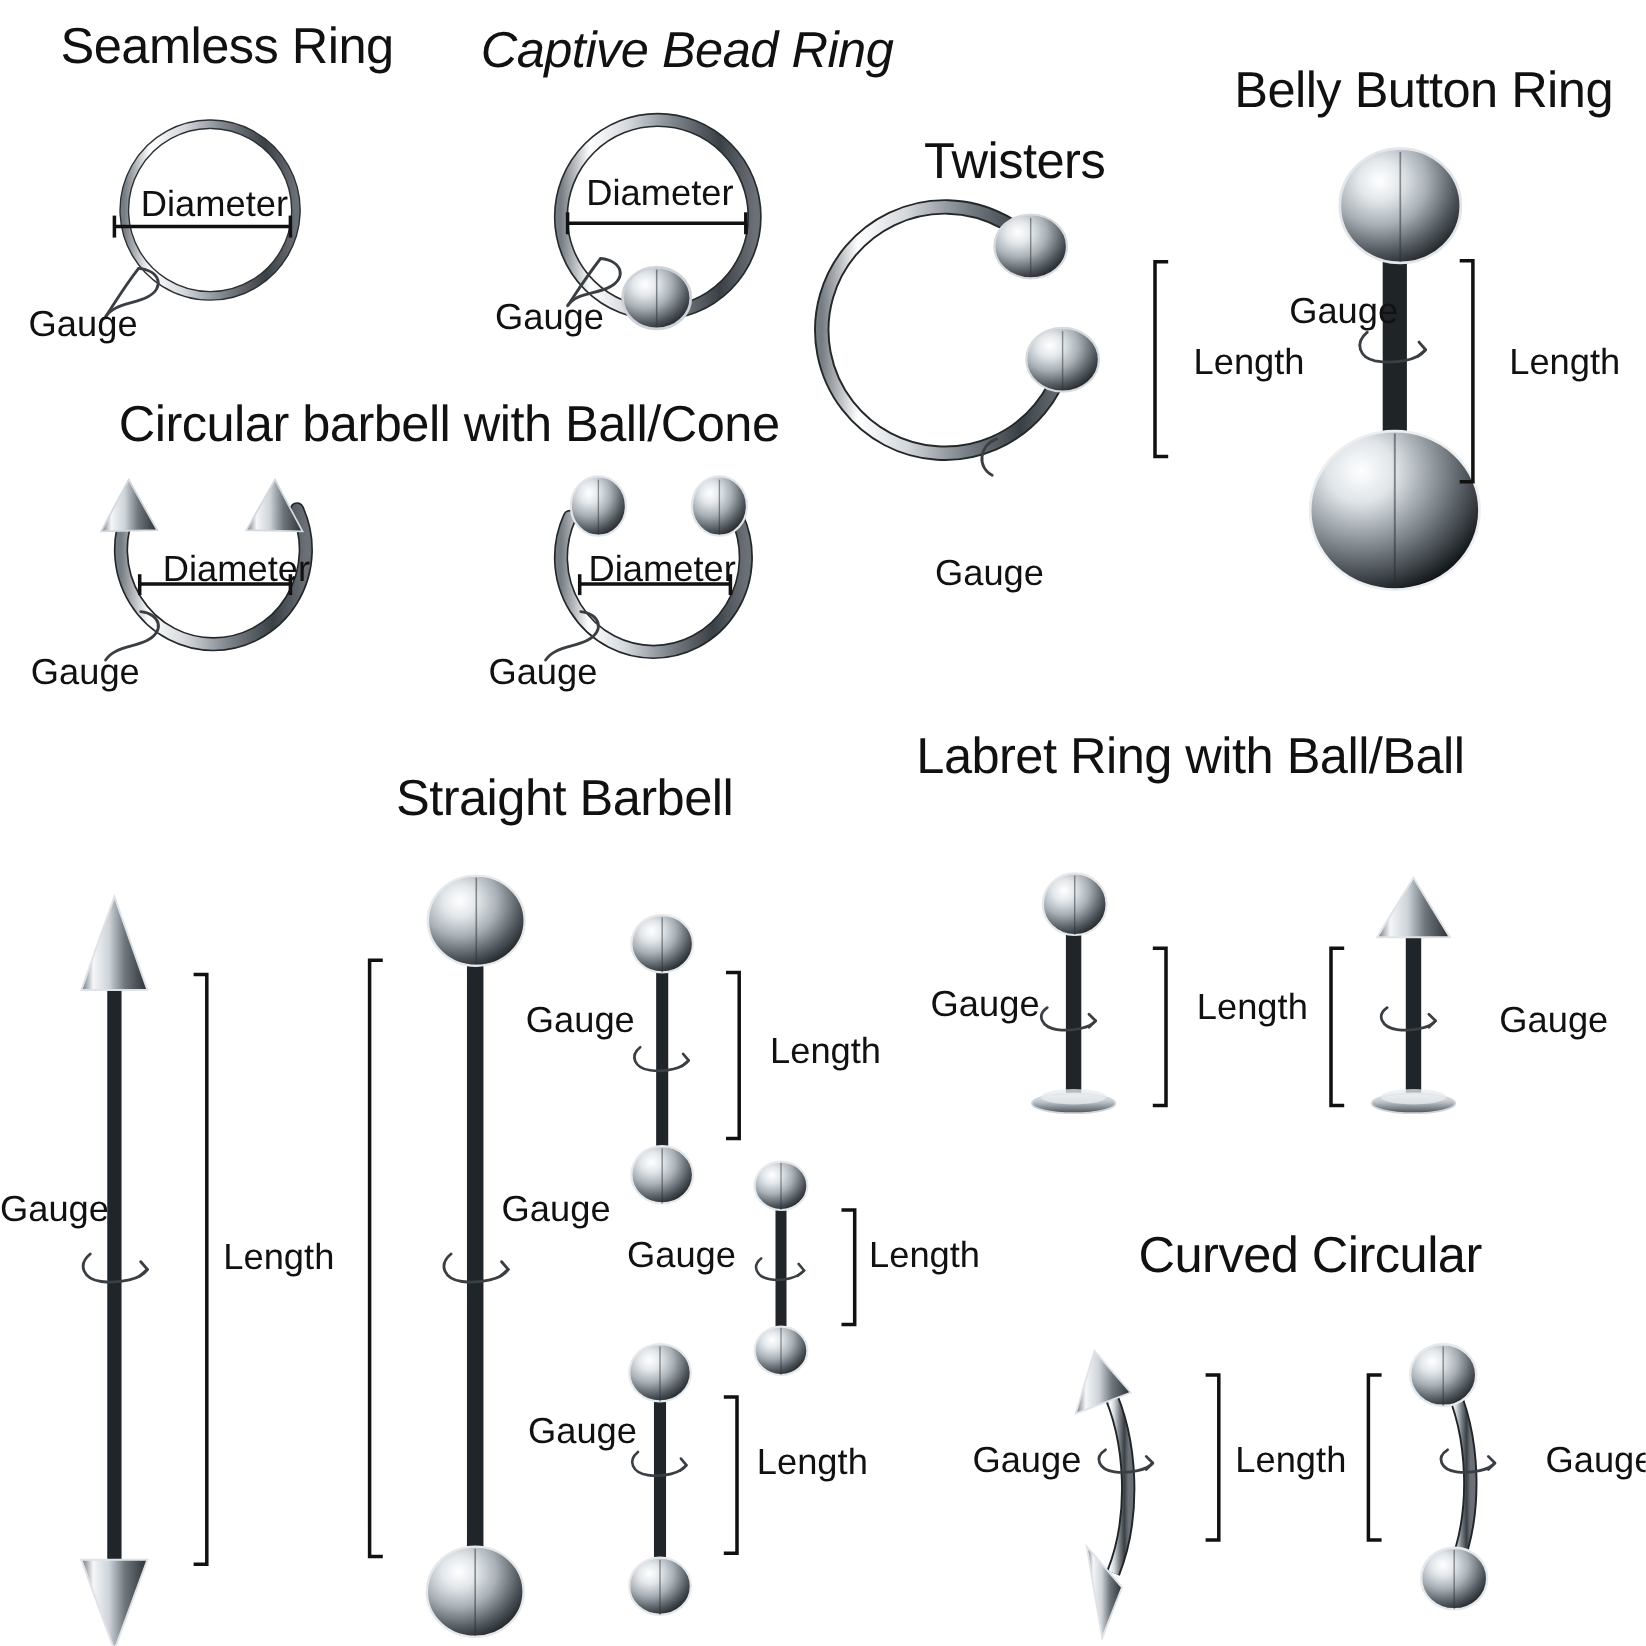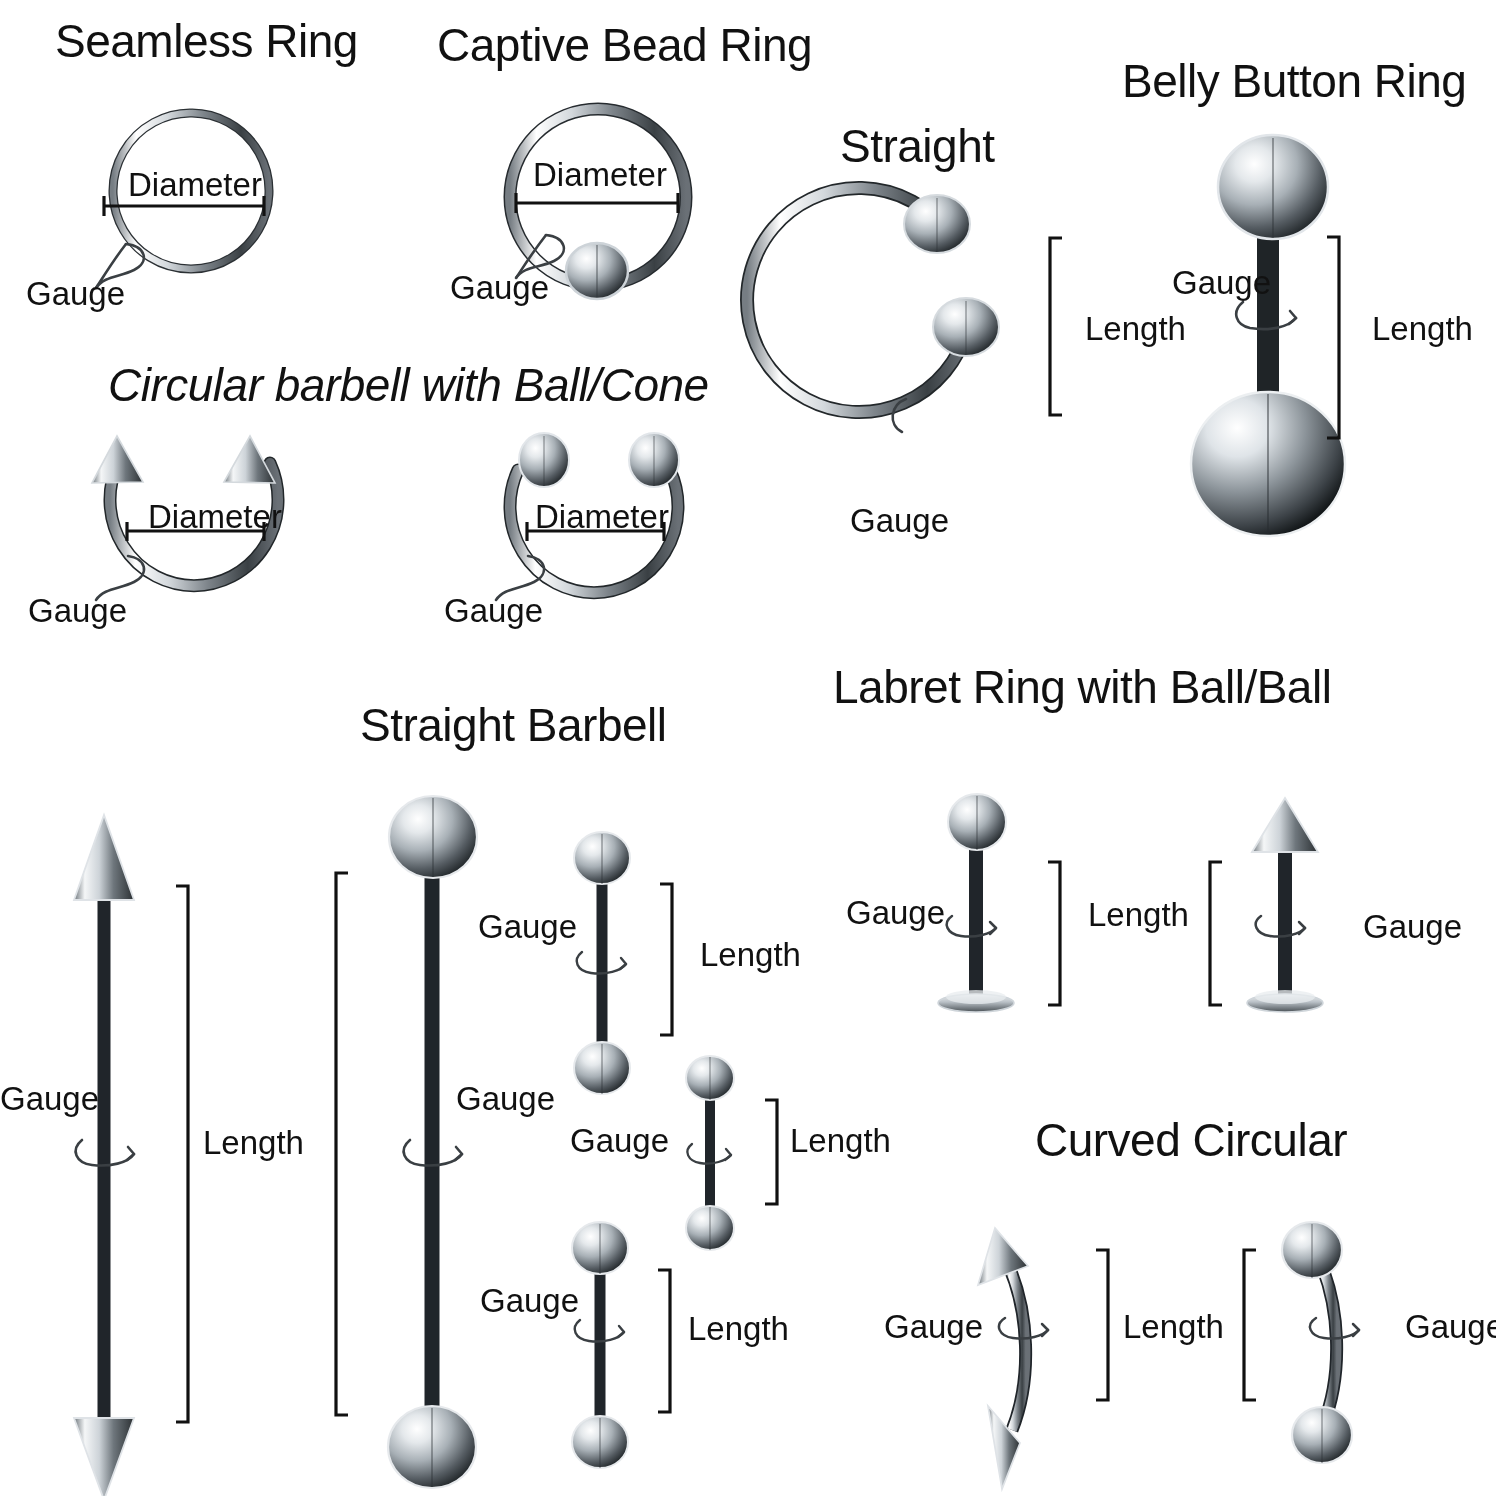--- a/index.html
+++ b/index.html
@@ -245,24 +245,24 @@
     <path d="M1322,1409 L1322,1463" stroke="#2a2f33" stroke-width="1.3" opacity=".5"></path>
     <path d="M1316,1318 C1305,1325 1310,1336 1324,1338 C1339,1340 1354,1336 1359,1330" fill="none" stroke="#3a3f43" stroke-width="2.5" stroke-linecap="round"></path>
     <path d="M1359,1330 L1353,1324 M1359,1330 L1353,1336" stroke="#3a3f43" stroke-width="2.5" stroke-linecap="round"></path>
     <path d="M1256,1250 L1244,1250 L1244,1400 L1256,1400" fill="none" stroke="#111" stroke-width="3.2"></path>
   </g>
 </svg>
 
 <div>
 
   <div class="t title" style="left:55px;  top:18px;">Seamless Ring</div>
-  <div class="t title" style="left:437px; top:22px;">Captive Bead Ring</div>
+  <div class="t title" style="left:437px; top:22px;font-style:italic;">Captive Bead Ring</div>
   <div class="t title" style="left:1122px;top:58px;">Belly Button Ring</div>
-  <div class="t title" style="left:840px; top:123px;">Straight</div>
-  <div class="t title" style="left:108px; top:362px;font-style:italic;">Circular barbell with Ball/Cone</div>
+  <div class="t title" style="left:840px; top:123px;">Twisters</div>
+  <div class="t title" style="left:108px; top:362px;">Circular barbell with Ball/Cone</div>
   <div class="t title" style="left:833px; top:664px;">Labret Ring with Ball/Ball</div>
   <div class="t title" style="left:340px; top:702px;margin-left:20px;">Straight Barbell</div>
   <div class="t title" style="left:1035px;top:1117px;">Curved Circular</div>
 
   <div class="t lbl" style="left:128px; top:168px;">Diameter</div>
   <div class="t lbl" style="left:533px; top:158px;">Diameter</div>
   <div class="t lbl" style="left:148px; top:500px;">Diameter</div>
   <div class="t lbl" style="left:535px; top:500px;">Diameter</div>
 
   <div class="t lbl" style="left:26px;  top:277px;">Gauge</div>

